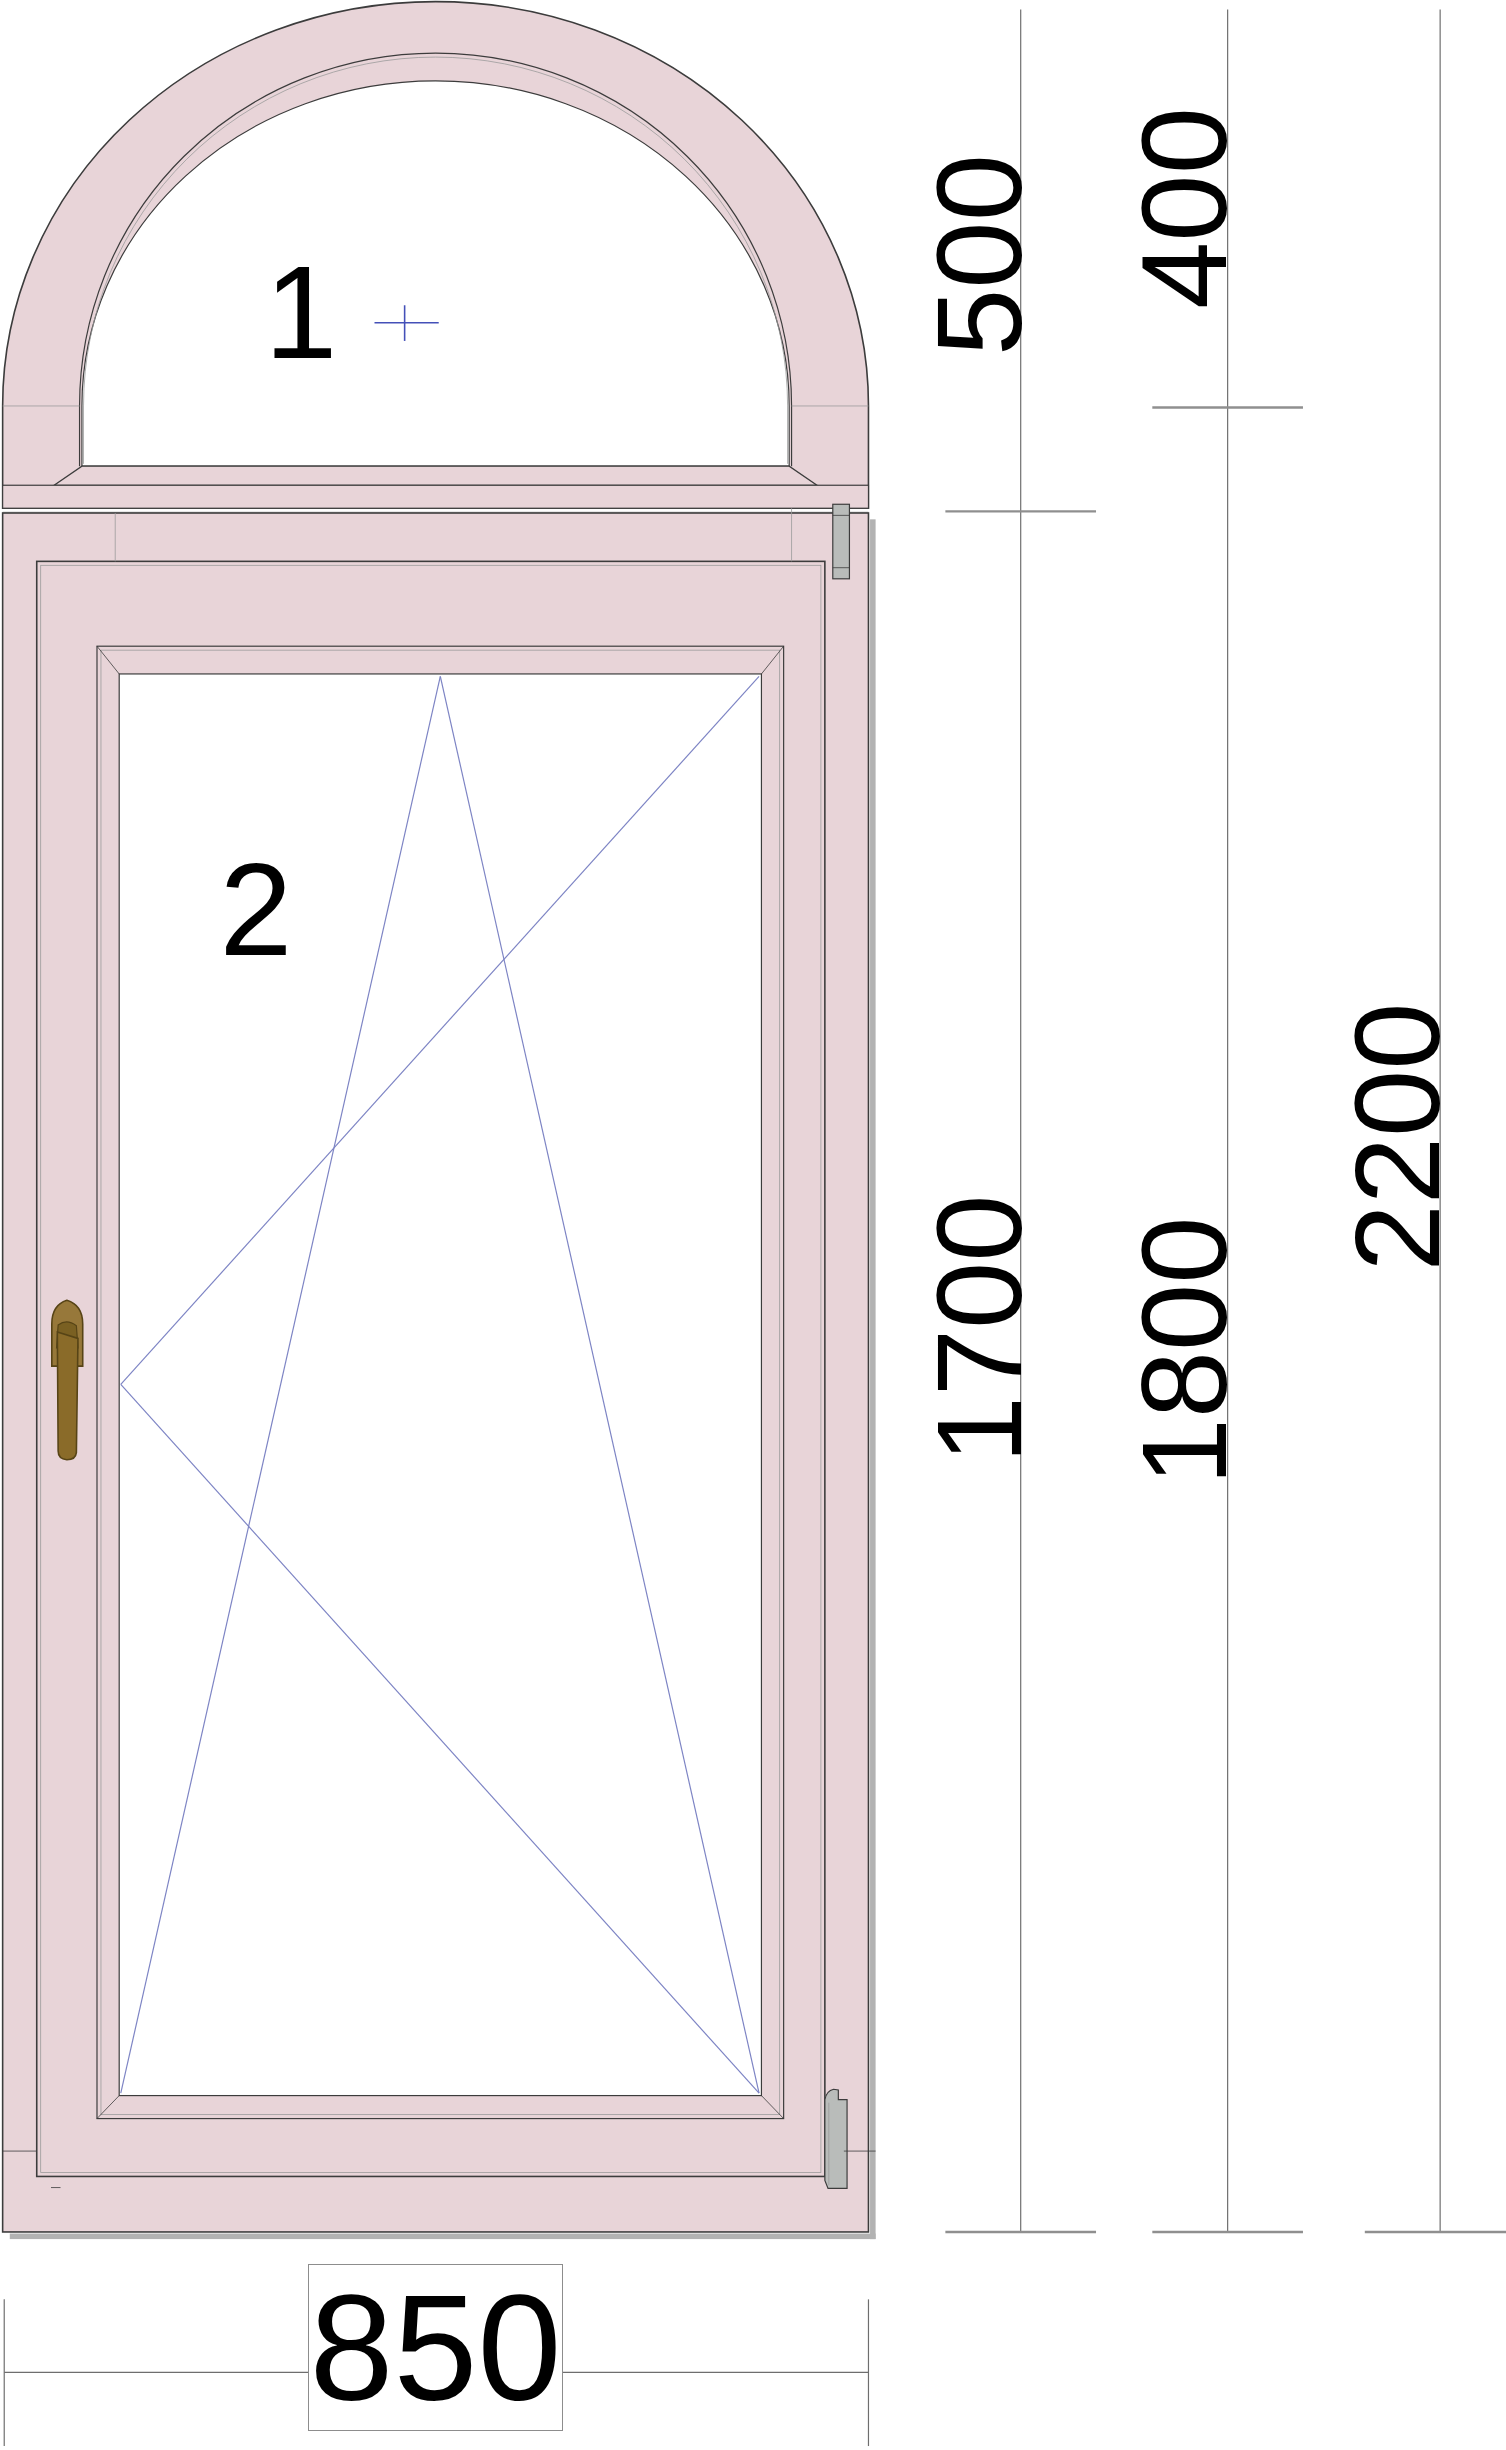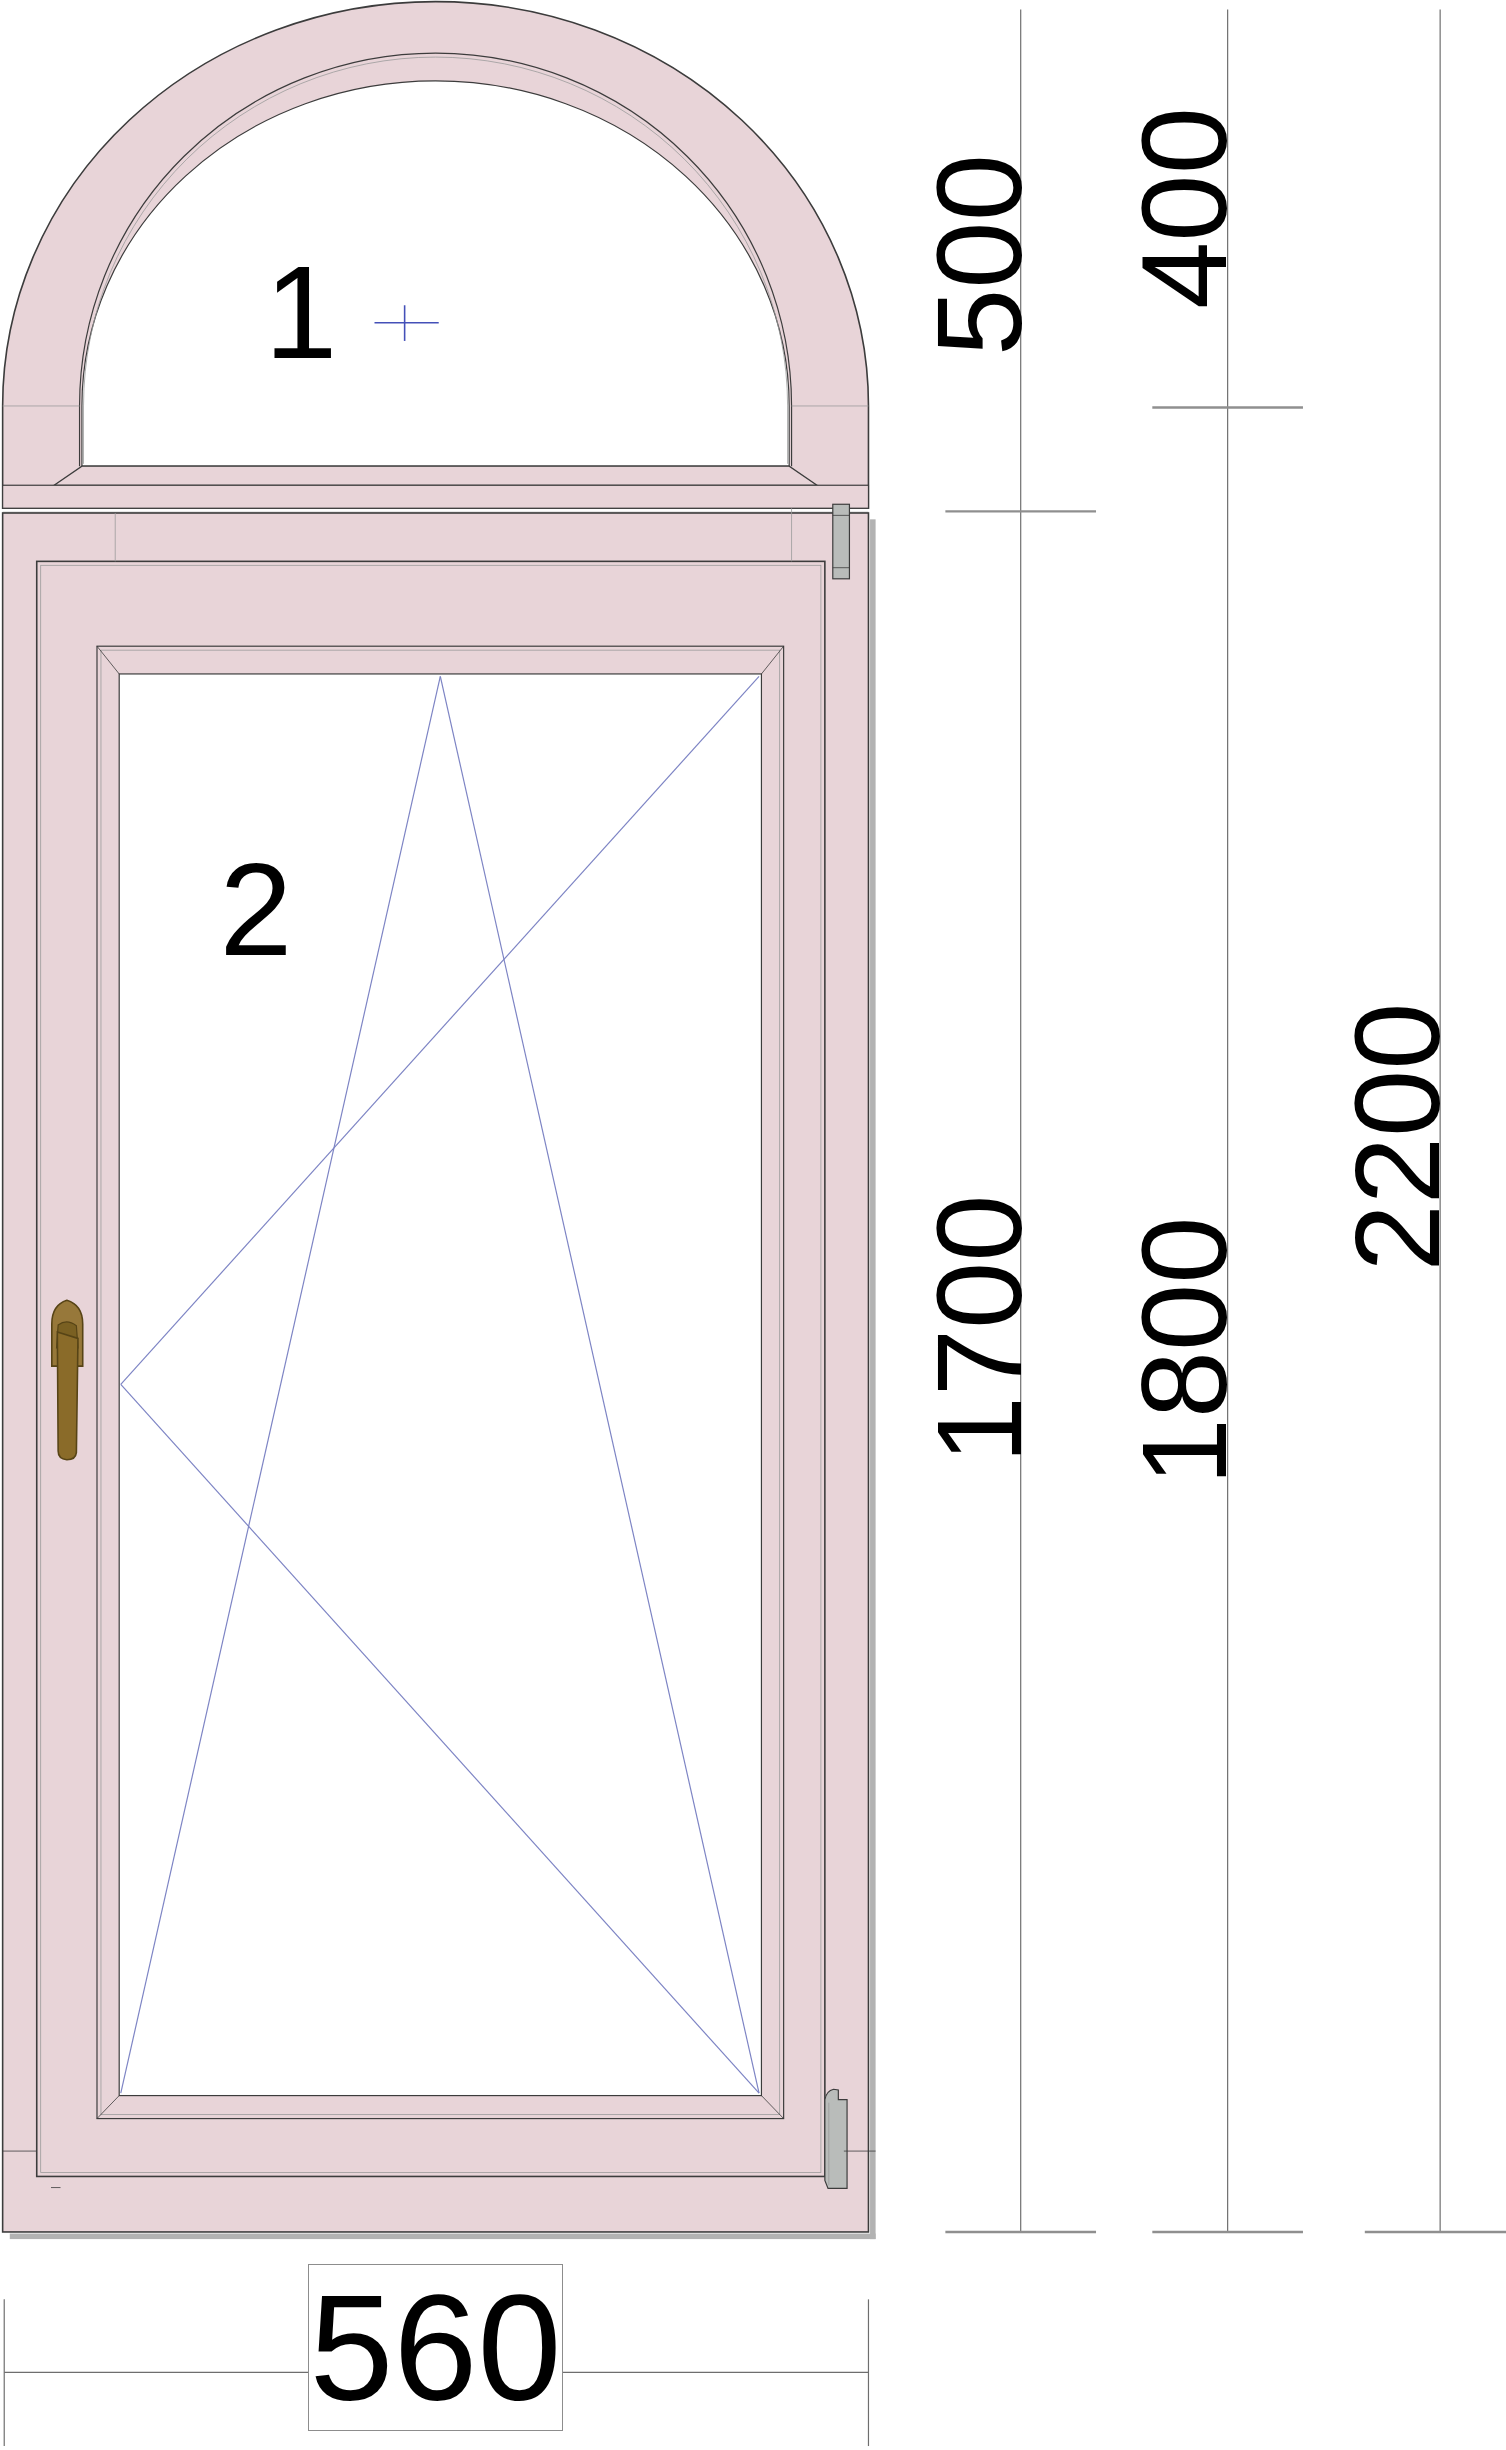--- a/index.html
+++ b/index.html
@@ -114,17 +114,17 @@
   <div class="lbl sec" style="left:301px;top:312px;">1</div>
   <div class="lbl sec" style="left:256px;top:909px;">2</div>
 
   <div class="lbl vdim" style="left:979px;top:255px;">500</div>
   <div class="lbl vdim" style="left:1184px;top:208px;">400</div>
   <div class="lbl vdim" style="left:979px;top:1329px;">1700</div>
   <div class="lbl vdim" style="left:1184px;top:1351px;">1800</div>
   <div class="lbl vdim" style="left:1397px;top:1137px;">2200</div>
 
   <div class="hdim-box" style="left:308px;top:2264px;width:255px;height:167px;">
-    <span>560</span>
+    <span>850</span>
   </div>
 
 </div>
 
 
 </body></html>

